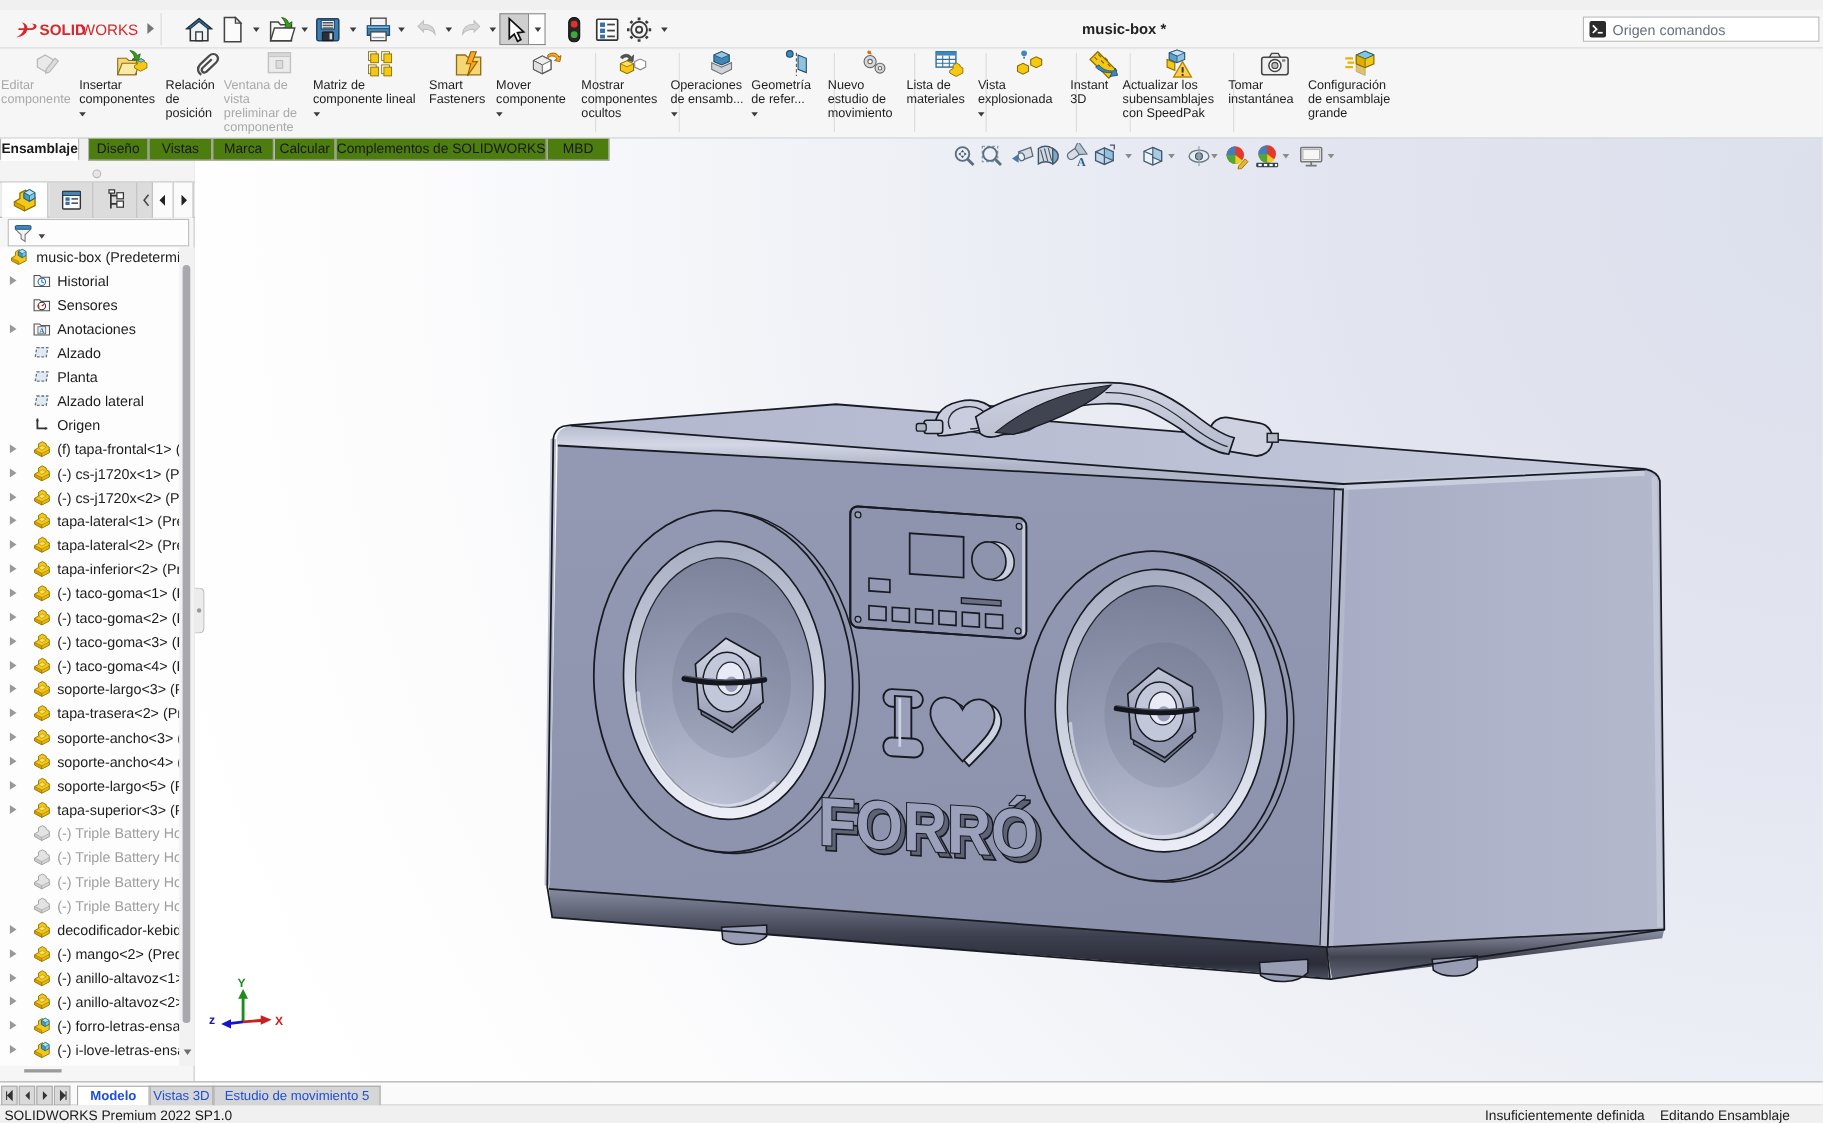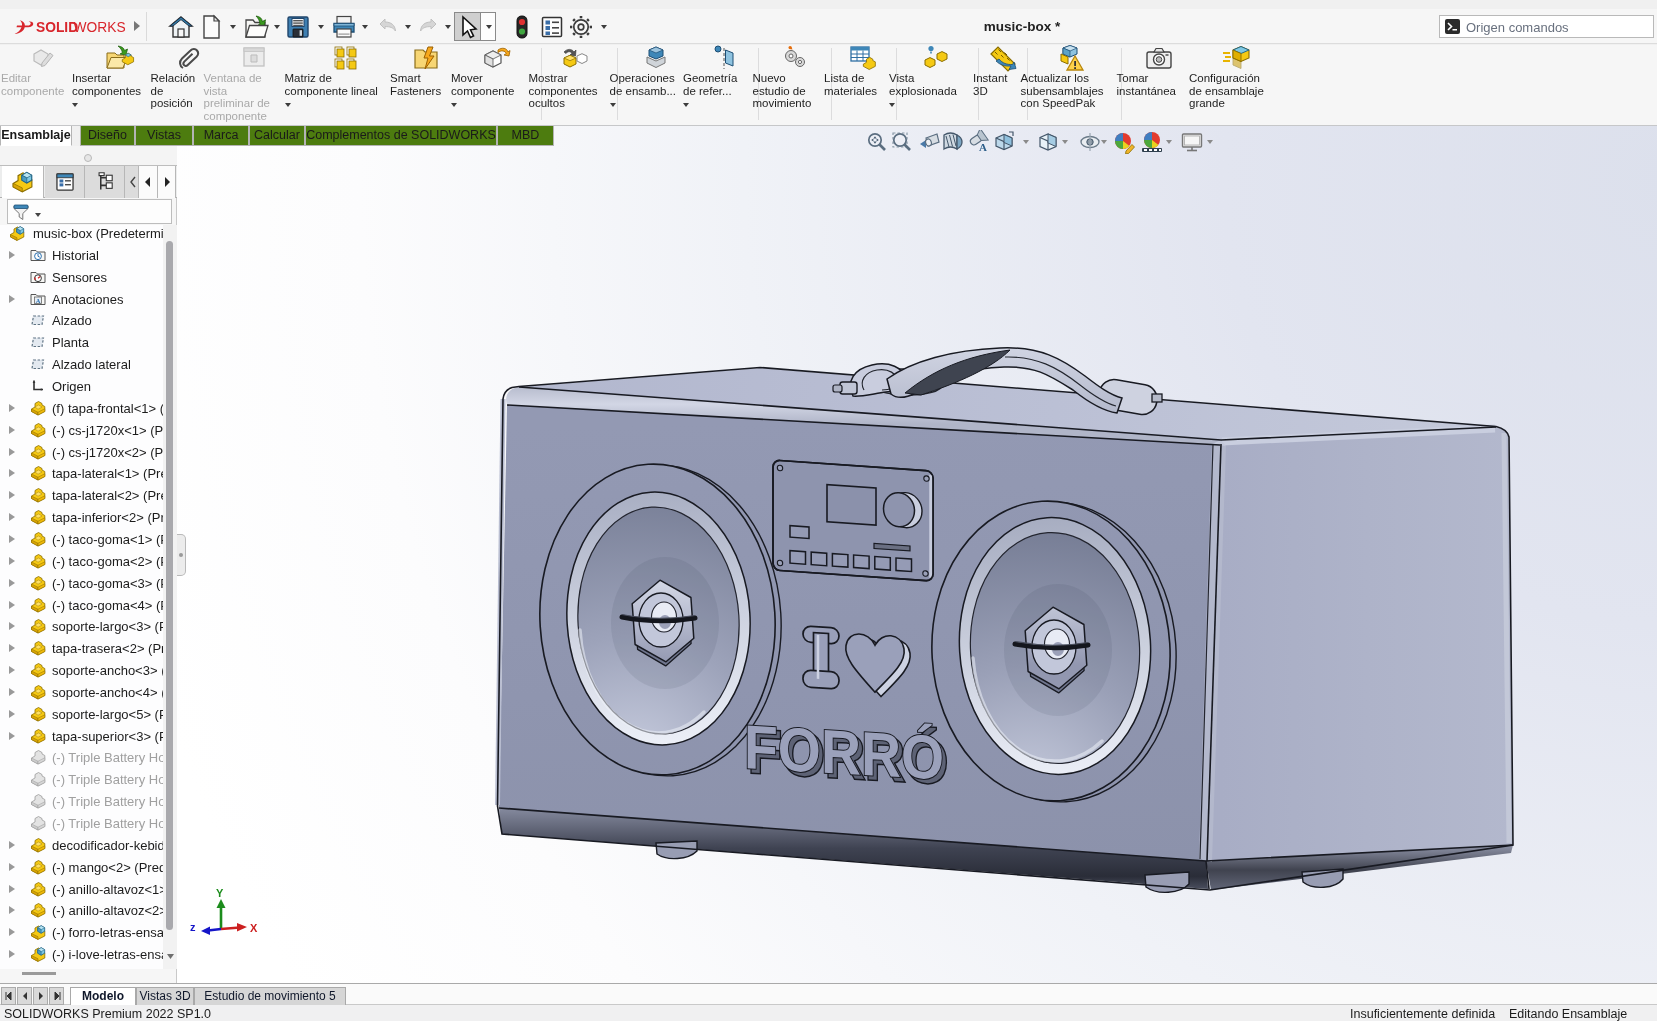--- a/index.html
+++ b/index.html
@@ -25,21 +25,21 @@
 .trow{position:absolute;left:0;width:240px;height:22px;font-size:13px;color:#1c1c1c;white-space:nowrap}
 .trow .ar{position:absolute;left:9px;top:7px;width:0;height:0;border-top:4.5px solid transparent;border-bottom:4.5px solid transparent;border-left:6px solid #999}
 .trow .ic{position:absolute;top:3px;left:30px}
 .trow .tx{position:absolute;left:52px;top:4px}
 .trow.root .ic{left:9px}
 .trow.root .tx{left:33px}
 .trow.gray{color:#a0a0a0}
 #vscroll{position:absolute;left:163px;top:79px;width:14px;height:744px;background:#f2f2f2}
 #vthumb{position:absolute;left:3px;top:16px;width:7px;height:689px;background:#a9a9ad;border-radius:3.5px}
 #btabs{left:0;top:983px;width:1657px;height:22px;background:#fafafa;border-top:1px solid #a9a9a9;border-bottom:1px solid #c9c9c9}
-.btab{position:absolute;top:3px;height:18px;background:#d6d6d6;border:1px solid #a9a9a9;border-bottom:none;font-size:12px;color:#0f172a;text-align:center;line-height:17px}
+.btab{position:absolute;top:3px;height:18px;background:#d6d6d6;border:1px solid #a9a9a9;border-bottom:none;font-size:12px;color:#1d4ed8;text-align:center;line-height:17px}
 .btab.active{background:#fff;font-weight:bold}
 .navb{position:absolute;top:3px;width:15px;height:18px;background:#d9d9d9;border:1px solid #ababab}
 #status{left:0;top:1005px;width:1657px;height:16px;background:#f0f0f1;font-size:12.5px;color:#1b1b1b}
 .hudcaret{width:0;height:0;border-left:3.5px solid transparent;border-right:3.5px solid transparent;border-top:4px solid #8a8a8a;display:inline-block}
 </style></head>
 <body>
 <svg width="0" height="0" style="position:absolute">
 <defs>
 <g id="gpart">
         <path d="M1.5,9 L5,7 L5,3.5 L8.5,1.5 L12,3.5 L12,5 L14.8,6.5 L14.8,11.5 L8,15 L1.5,11.5 Z" fill="#f5c913" stroke="#8a6d00" stroke-width="0.8"></path>

